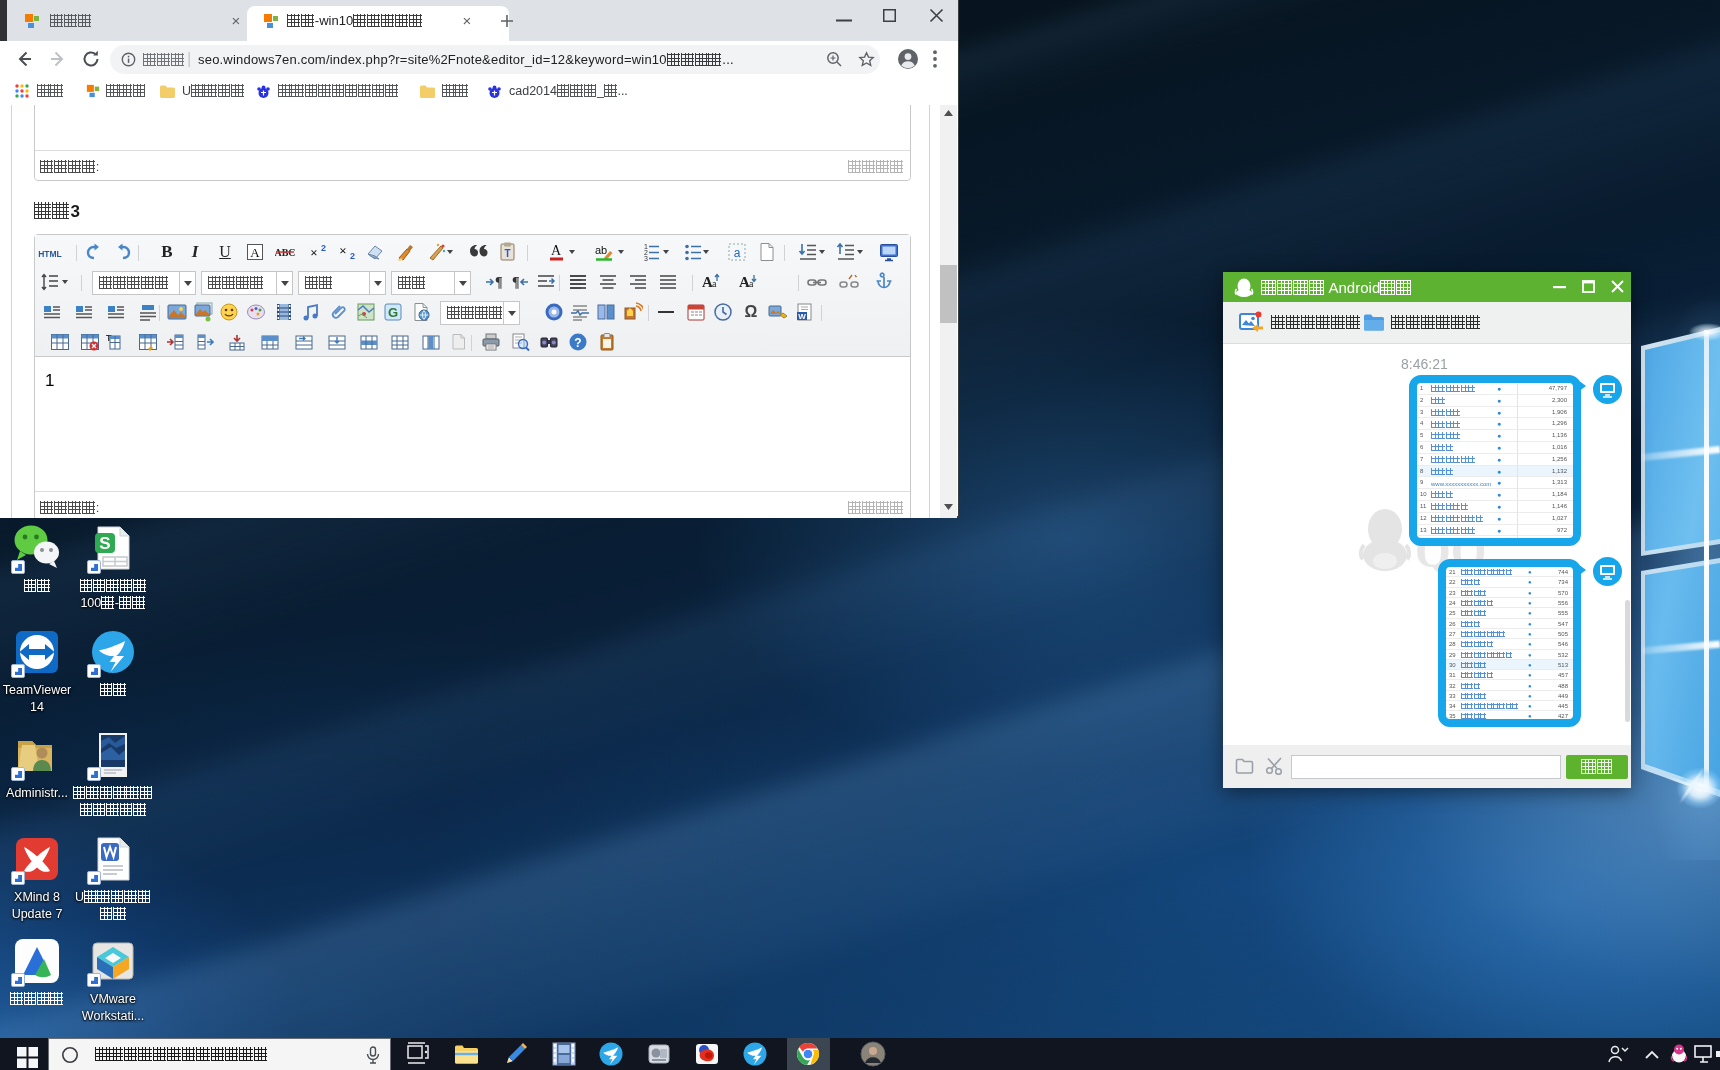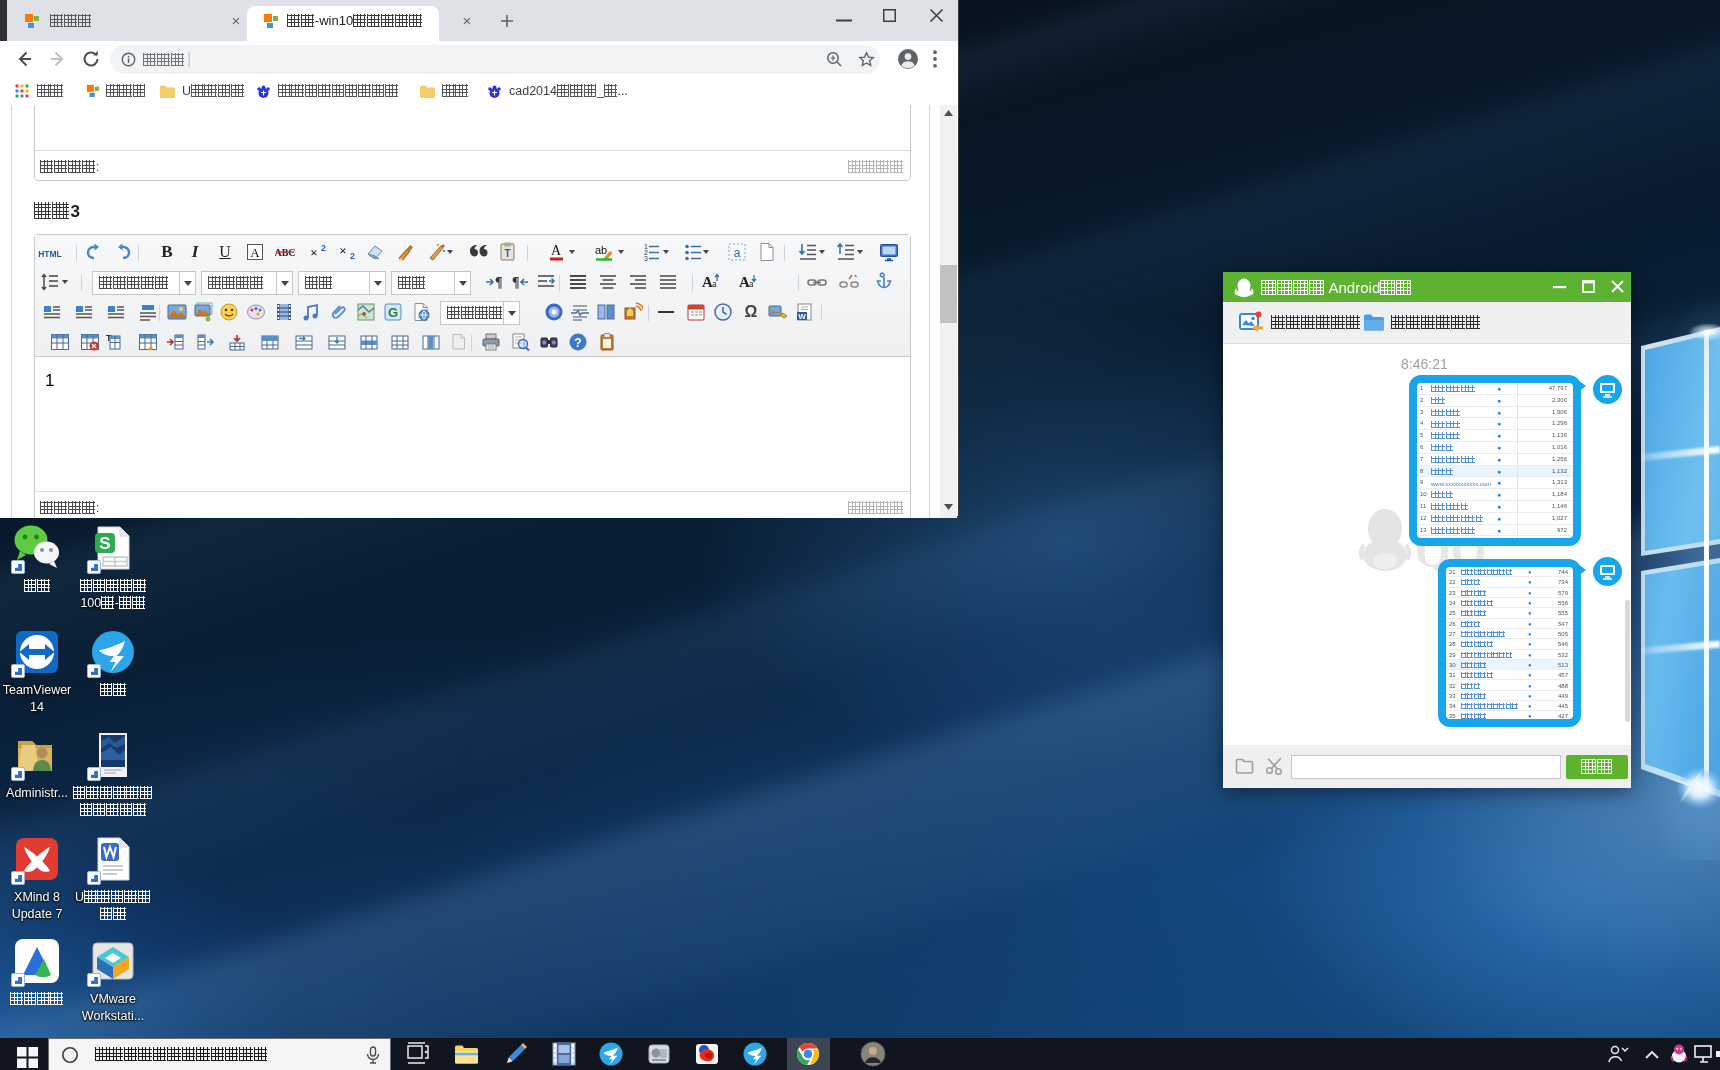--- a/index.html
+++ b/index.html
@@ -16,21 +16,21 @@
 radial-gradient(900px 500px at 330px 1000px,rgba(20,80,150,.30),transparent 75%),
 linear-gradient(166deg,#060f1b 0%,#07141f 18%,#081b2e 40%,#0a2340 62%,#0d3055 82%,#114474 100%)}
 .beam{position:absolute;transform:rotate(-17deg);transform-origin:left top}
 
 #browser{position:absolute;left:0;top:0;width:959px;height:518px;background:#fff;border-right:1px solid #3a3d40;border-bottom:2px solid #35383b}
 #tabstrip{position:absolute;left:0;top:0;width:100%;height:41px;background:#dee1e6}
 #darkedge{position:absolute;left:0;top:0;width:7px;height:41px;background:#303135}
 .tab{position:absolute;top:0;height:41px;font-size:13px;color:#45494d}
 .tabfav{position:absolute;width:16px;height:16px;top:13px}
 .tabx{position:absolute;top:13px;width:16px;height:16px;color:#5f6368;font-size:15px;line-height:16px;text-align:center}
-#atab{position:absolute;left:247px;top:6px;width:192px;height:35px;background:#fff;border-radius:8px 8px 0 0}
+#atab{position:absolute;left:247px;top:6px;width:262px;height:35px;background:#fff;border-radius:8px 8px 0 0}
 #toolbar{position:absolute;left:0;top:41px;width:100%;height:37px;background:#fff}
 #pill{position:absolute;left:110px;top:4px;width:770px;height:29px;border-radius:15px;background:#f1f3f4;color:#202124;font-size:13px}
 #bookbar{position:absolute;left:0;top:78px;width:100%;height:27px;background:#fff;font-size:12.5px;color:#3c4043}
 .bm{position:absolute;top:5px;height:17px;line-height:17px}
 #page{position:absolute;left:0;top:105px;width:941px;height:413px;background:#fff;overflow:hidden}
 .pink{position:absolute;top:0;width:1px;height:413px;background:#f0c8c8}
 
 .ebox{position:absolute;left:34px;width:877px;border:1px solid #c9c9c9}
 .ebar{position:absolute;left:0;width:100%;height:30px;border-top:1px solid #dcdcdc;background:#fff;font-size:13px;color:#4a4a4a}
 .wcount{position:absolute;right:6px;top:8px;color:#b4b4b4}
@@ -211,20 +211,21 @@
           <path d="M16.8 1.8v4.6h-4.6z" fill="#4a4d51"></path>
         </svg>
  <div id="pill">
   <svg class="abs" style="left:11px;top:7px" width="15" height="15" viewBox="0 0 15 15">
             <circle cx="7.5" cy="7.5" r="6.2" fill="none" stroke="#5f6368" stroke-width="1.4"></circle>
             <rect x="6.8" y="6.5" width="1.5" height="4.4" fill="#5f6368"></rect>
             <rect x="6.8" y="3.8" width="1.5" height="1.6" fill="#5f6368"></rect>
           </svg>
   <span style="position:absolute;left:33px;top:7px;color:#5f6368"><span class="cj"></span><span class="cj"></span><span class="cj"></span></span>
   <span style="position:absolute;left:77px;top:4px;color:#c6c9cc;font-size:17px">|</span>
+  <span style="position:absolute;left:88px;top:7px;letter-spacing:.2px">seo.windows7en.com/index.php?r=site%2Fnote&amp;editor_id=12&amp;keyword=win10<span class="cj"></span><span class="cj"></span><span class="cj"></span><span class="cj"></span>...</span>
   <svg class="abs" style="left:716px;top:6px" width="17" height="17" viewBox="0 0 17 17">
             <circle cx="7" cy="7" r="5.2" fill="none" stroke="#5f6368" stroke-width="1.5"></circle>
             <path d="M11 11l4 4" stroke="#5f6368" stroke-width="1.5"></path>
             <path d="M4.5 7h5M7 4.5v5" stroke="#5f6368" stroke-width="1.2"></path>
           </svg>
   <svg class="abs" style="left:748px;top:6px" width="17" height="17" viewBox="0 0 17 17">
             <path d="M8.5 1.8l2 4.3 4.7.5-3.5 3.2 1 4.6-4.2-2.4-4.2 2.4 1-4.6L1.8 6.6l4.7-.5z" fill="none" stroke="#5f6368" stroke-width="1.4"></path>
           </svg>
  </div>
  <svg class="abs" style="left:897px;top:7px" width="22" height="22" viewBox="0 0 22 22">

